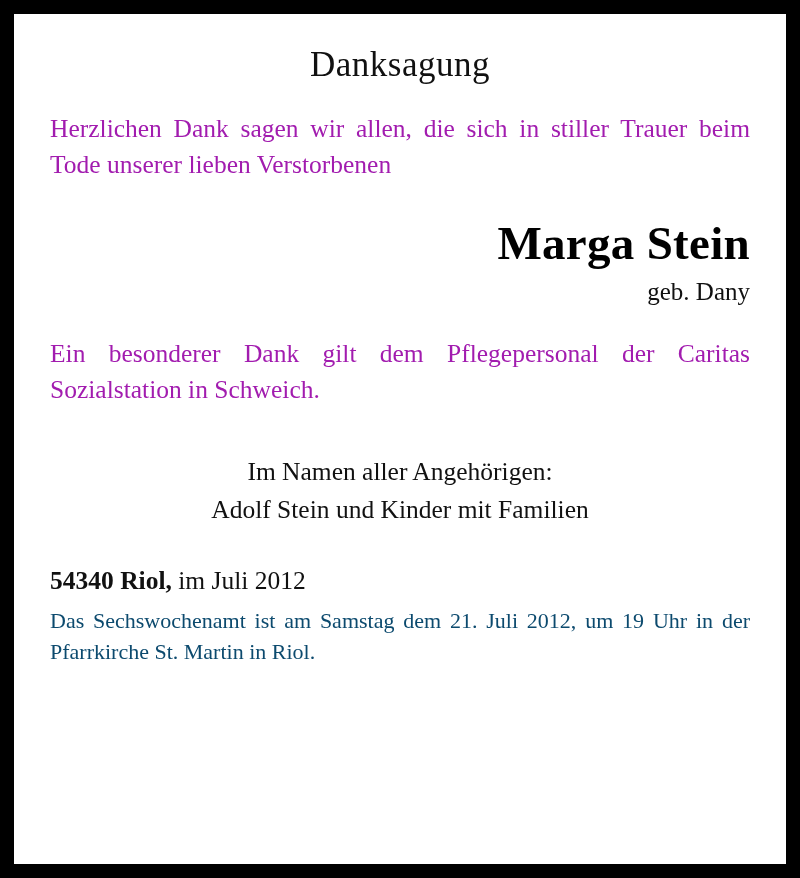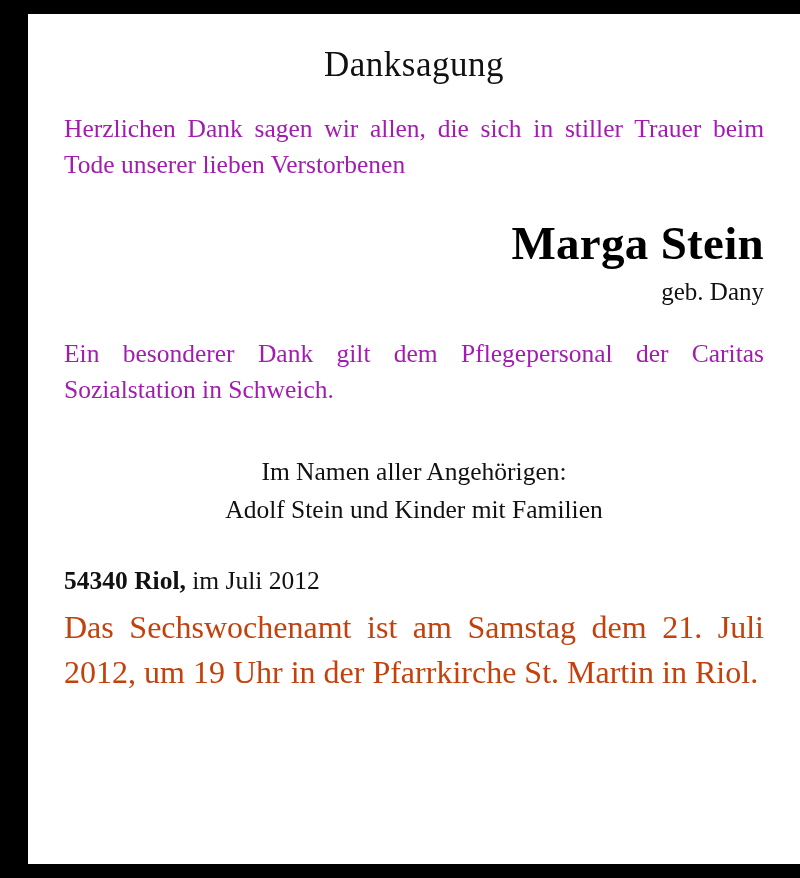--- a/index.html
+++ b/index.html
@@ -8,21 +8,21 @@
   }
   body {
     width: 800px;
     height: 878px;
     background: #000000;
     font-family: "Liberation Serif", serif;
     overflow: hidden;
   }
   .notice-card {
     position: absolute;
-    left: 28px;
+    left: 14px;
     top: 14px;
     width: 772px;
     height: 850px;
     background: #ffffff;
     box-sizing: border-box;
     padding: 26px 36px 10px 36px;
   }
   .title {
     text-align: center;
     font-size: 35px;
@@ -67,25 +67,25 @@
   .place-line {
     font-size: 25.5px;
     color: #111111;
     margin: 0 0 6px 0;
     line-height: 1.4;
   }
   .place-line .bold {
     font-weight: bold;
   }
   .closing {
-    font-size: 32px;
+    font-size: 22px;
     line-height: 1.42;
     text-align: justify;
     text-align-last: left;
-    color: #c2410c;
+    color: #0c4a6e;
     margin: 0;
   }
 </style>
 </head>
 <body>
 
 <div class="notice-card">
 
   <div class="title">Danksagung</div>
 

